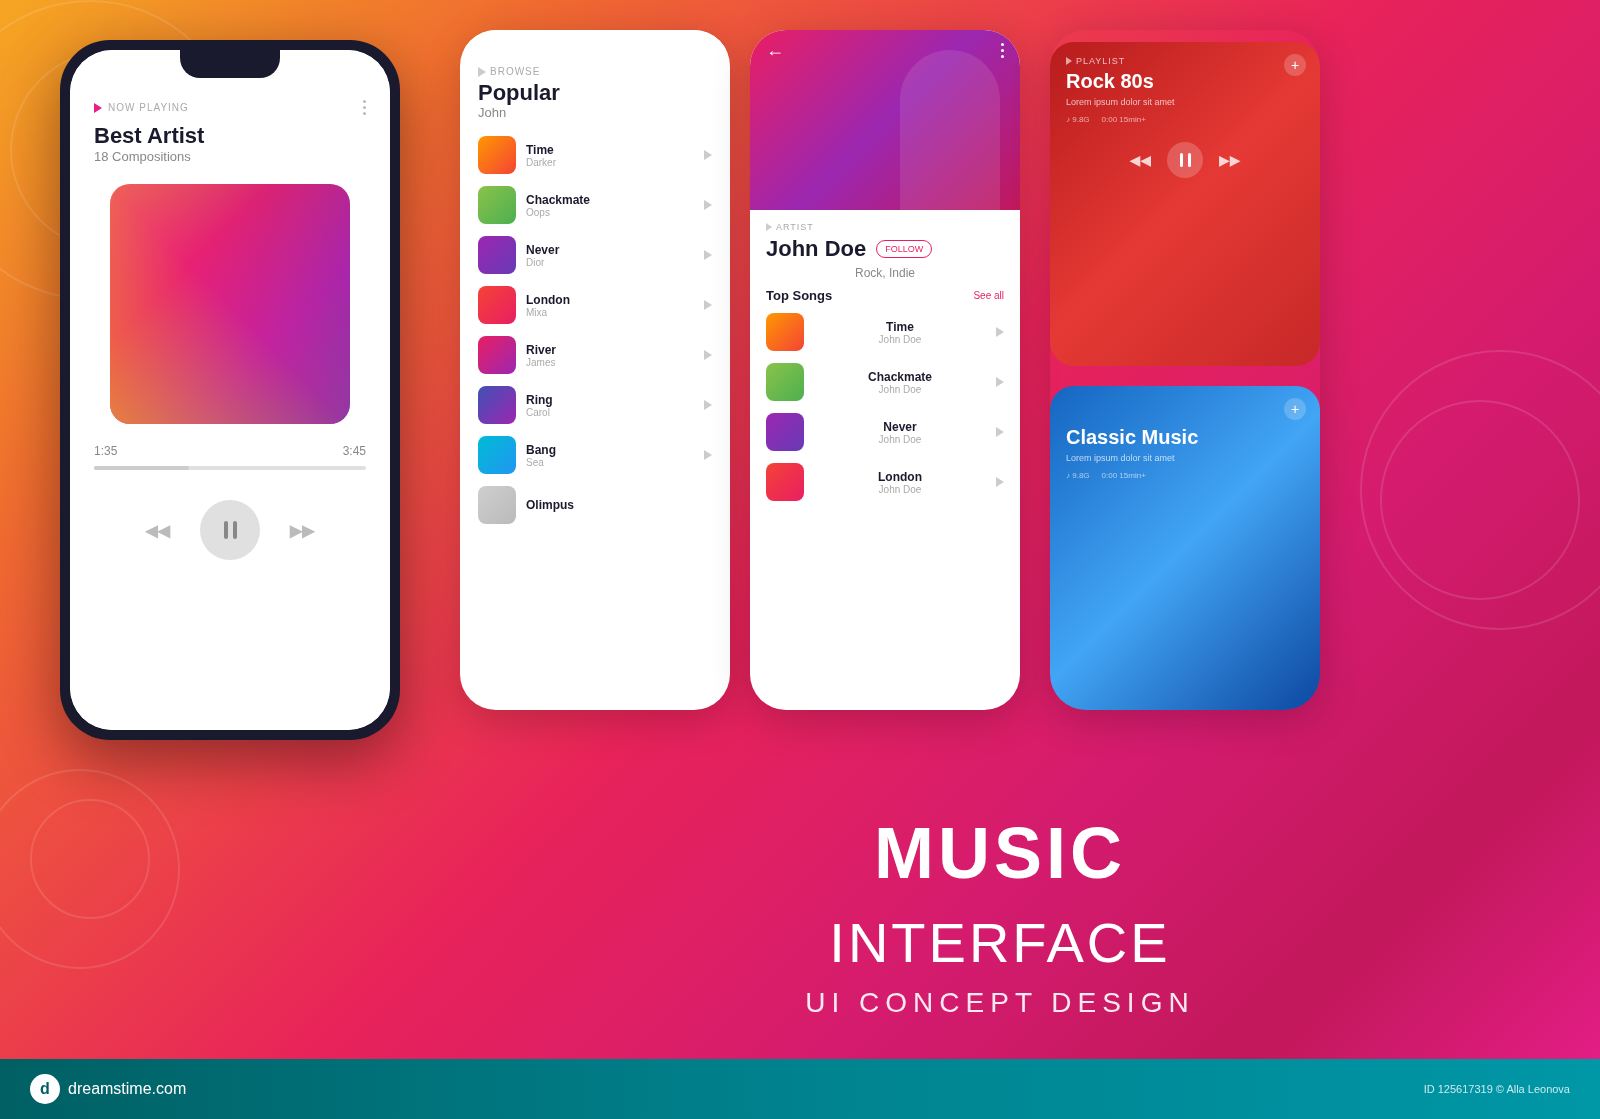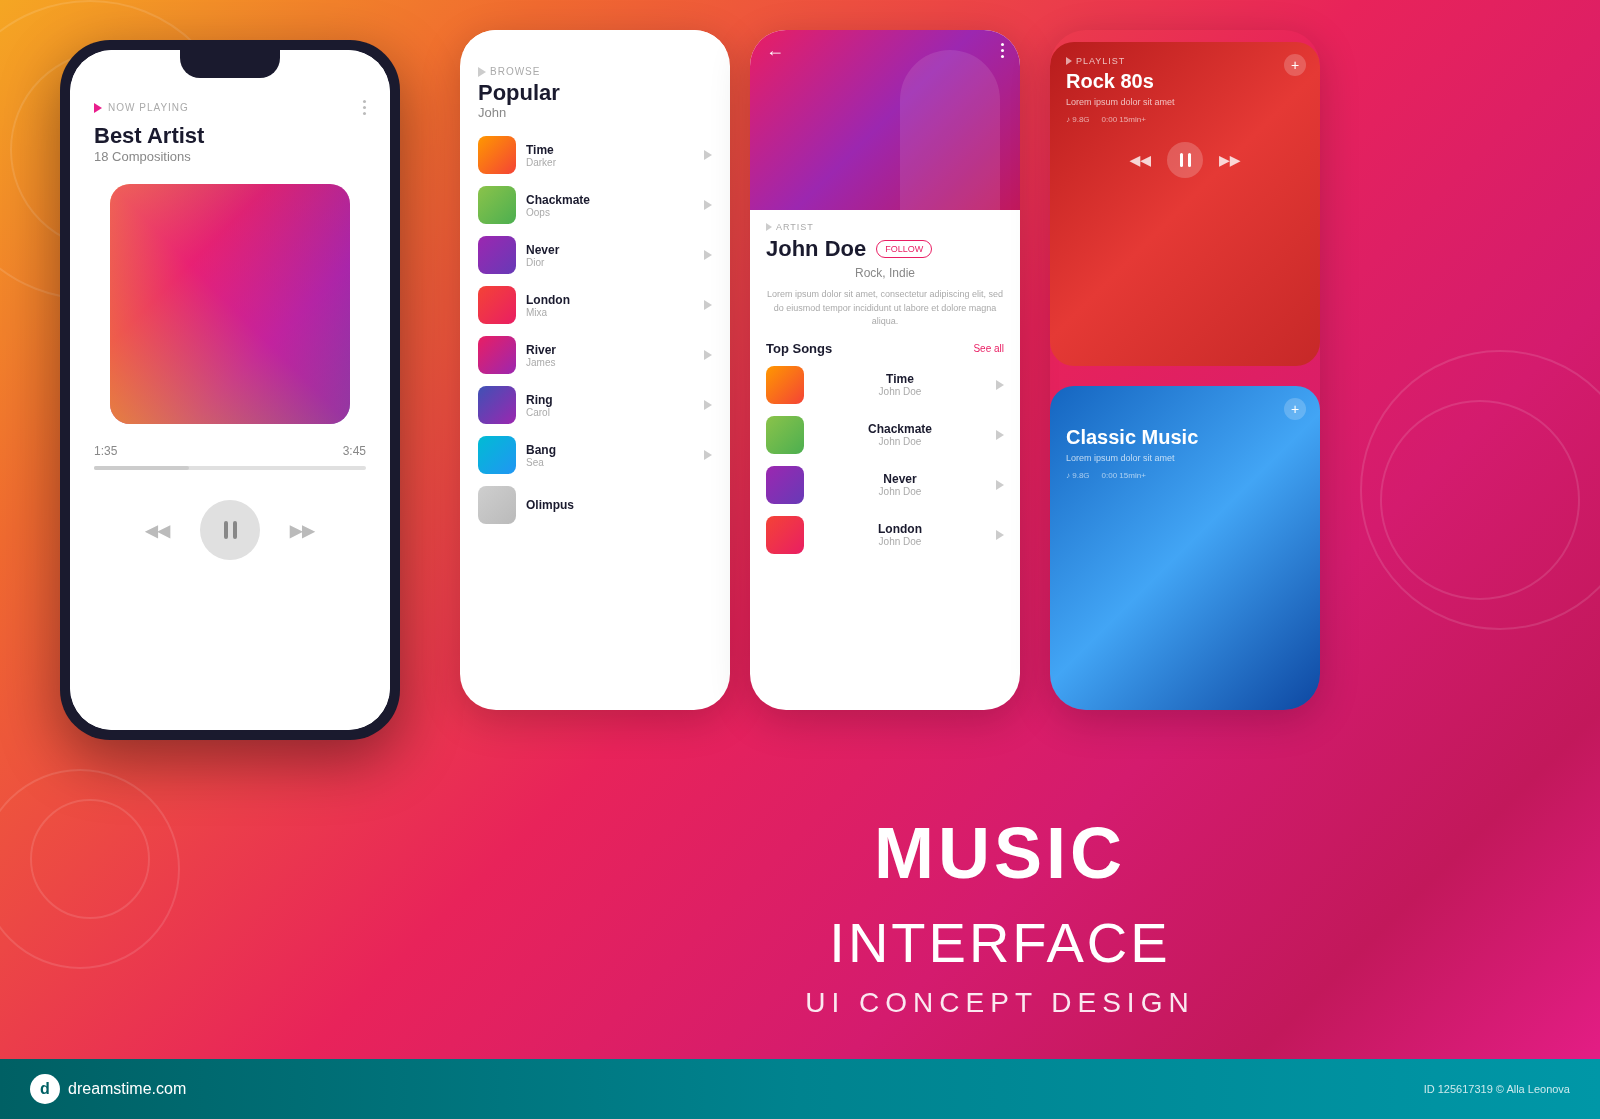--- a/index.html
+++ b/index.html
@@ -707,21 +707,20 @@
   <div class="screen3">
     <div class="artist-label">
       <div class="play-triangle-small" style="border-left-color:#ccc;border-top-width:4px;border-bottom-width:4px;border-left-width:6px;"></div>
       <span>ARTIST</span>
     </div>
     <div class="artist-name-row">
       <span class="artist-name">John Doe</span>
       <span class="follow-btn">FOLLOW</span>
     </div>
     <div class="artist-genre">Rock, Indie</div>
-    <div class="artist-desc">Lorem ipsum dolor sit amet, consectetur adipiscing elit, sed do eiusmod tempor incididunt ut labore et dolore magna aliqua.</div>
     <div class="top-songs-header">
       <span class="top-songs-title">Top Songs</span>
       <span class="see-all">See all</span>
     </div>
     <div class="song-item">
       <div class="song-thumb thumb-orange"></div>
       <div class="song-info">
         <div class="song-name">Time</div>
         <div class="song-artist">John Doe</div>
       </div>

